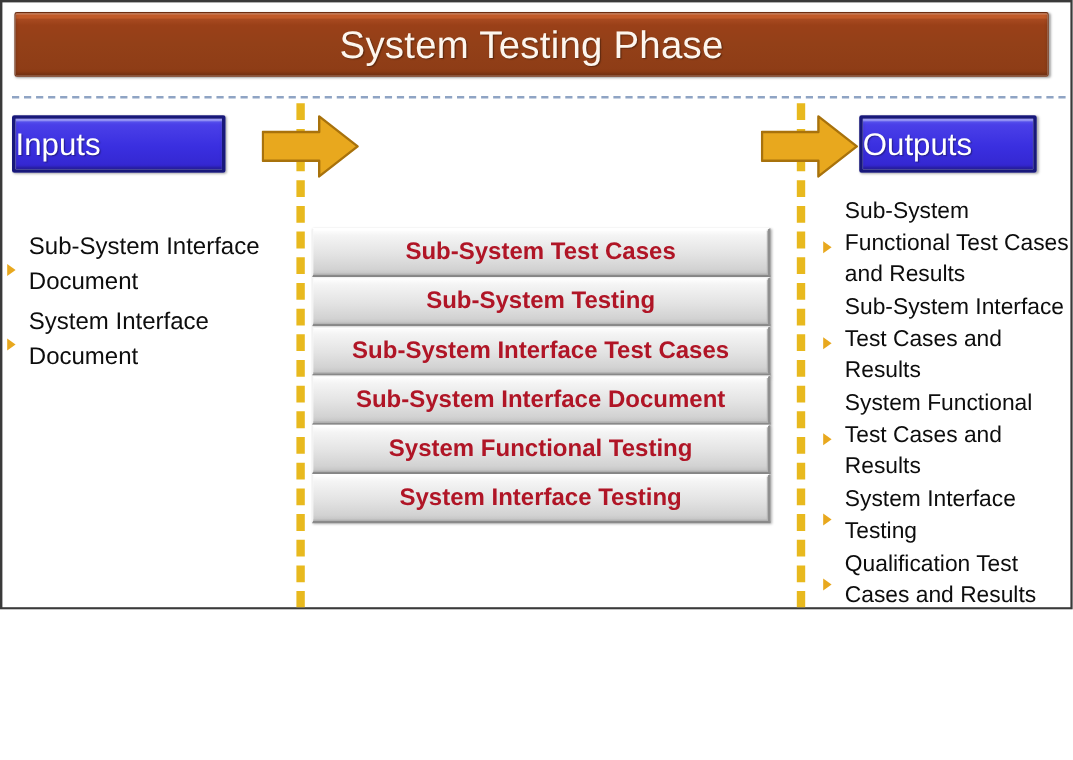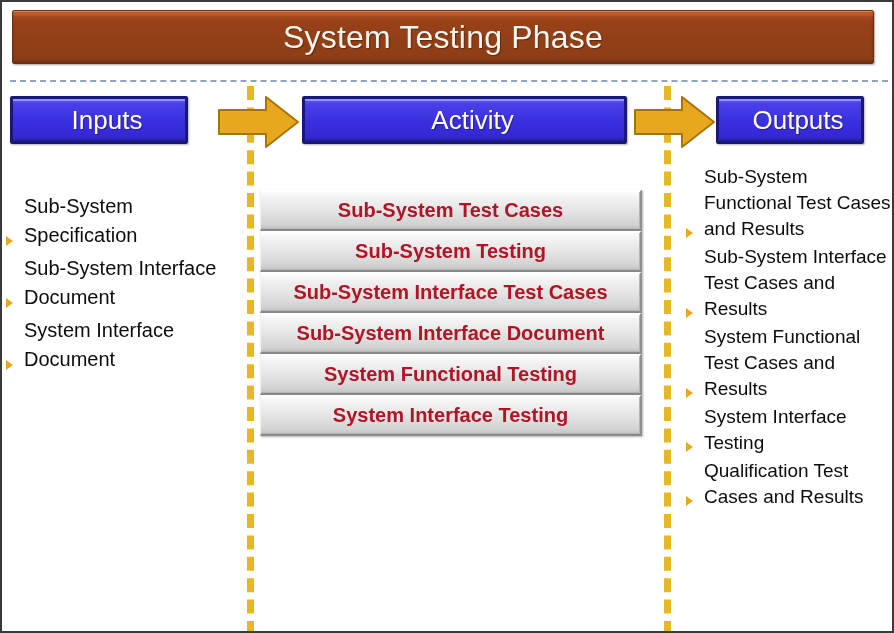--- a/index.html
+++ b/index.html
@@ -8,21 +8,21 @@
     padding: 0;
     background: #ffffff;
   }
   body {
     font-family: "Liberation Sans", sans-serif;
   }
 
   #slide {
     position: relative;
     width: 894px;
-    height: 633px;
+    height: 508px;
     background: #ffffff;
     box-sizing: border-box;
     border: 2px solid #3a3a3a;
     overflow: hidden;
   }
 
   
   #title-banner {
     position: absolute;
     left: 10px;
@@ -82,22 +82,20 @@
     background: linear-gradient(to bottom,
                 #5b5bf0 0%, #4a3fe8 12%,
                 #3a2fe0 55%, #3326cf 100%);
     border: 3px solid #18187a;
     border-radius: 2px;
     box-shadow: inset 0 2px 1px rgba(255,255,255,0.38),
                 inset 0 -2px 2px rgba(0,0,0,0.25),
                 1px 1px 2px rgba(0,0,0,0.3);
     display: flex;
     align-items: center;
-    justify-content: center;
-    padding-left: 16px;
   }
   .blue-box .blue-label {
     color: #ffffff;
     font-size: 26px;
     font-weight: 400;
     text-shadow: 1px 1px 1px rgba(0,0,0,0.35);
     line-height: 1;
   }
   #box-inputs  { left: 8px;   top: 94px; width: 178px; height: 48px; }
   #box-activity{ left: 300px; top: 94px; width: 325px; height: 48px; }
@@ -116,21 +114,21 @@
   
   .col-list {
     position: absolute;
     box-sizing: border-box;
   }
   #list-inputs  { left: 4px;   top: 190px; width: 232px; }
   #list-outputs { left: 684px; top: 162px; width: 208px; }
 
   .bullet-item {
     display: flex;
-    align-items: flex-end;
+    align-items: center;
     margin-bottom: 4px;
   }
   .bullet-marker {
     flex: 0 0 auto;
     width: 18px;
     padding-top: 9px;
     text-align: left;
   }
   .bullet-marker .tri {
     display: inline-block;
@@ -196,43 +194,36 @@
 
   <div id="h-dash"></div>
 
   <div class="v-dash" id="v-dash-left"></div>
   <div class="v-dash" id="v-dash-right"></div>
 
   <div class="blue-box" id="box-inputs">
     <span class="blue-label">Inputs</span>
   </div>
 
-  <div class="blue-box" id="box-activity">
-    <span class="blue-label">Activity</span>
-  </div>
 
   <div class="blue-box" id="box-outputs">
     <span class="blue-label">Outputs</span>
   </div>
 
   <svg class="arrow" id="arrow-1" viewBox="0 0 82 56">
     <polygon points="1,16 48,16 48,3 80,28 48,53 48,40 1,40" fill="#e8a81e" stroke="#a8720c" stroke-width="2" stroke-linejoin="round"></polygon>
   </svg>
 
   <svg class="arrow" id="arrow-2" viewBox="0 0 82 56">
     <polygon points="1,16 48,16 48,3 80,28 48,53 48,40 1,40" fill="#e8a81e" stroke="#a8720c" stroke-width="2" stroke-linejoin="round"></polygon>
   </svg>
 
   <div class="col-list" id="list-inputs">
     <div class="bullet-item">
       <span class="bullet-marker"><i class="tri"></i></span>
-      <span class="bullet-text">Sub-System Specification</span>
-    </div>
-    <div class="bullet-item">
-      <span class="bullet-marker"><i class="tri"></i></span>
       <span class="bullet-text">Sub-System Interface Document</span>
     </div>
     <div class="bullet-item">
       <span class="bullet-marker"><i class="tri"></i></span>
       <span class="bullet-text">System Interface Document</span>
     </div>
   </div>
 
   <div id="activity-stack">
     <div class="activity-box">

